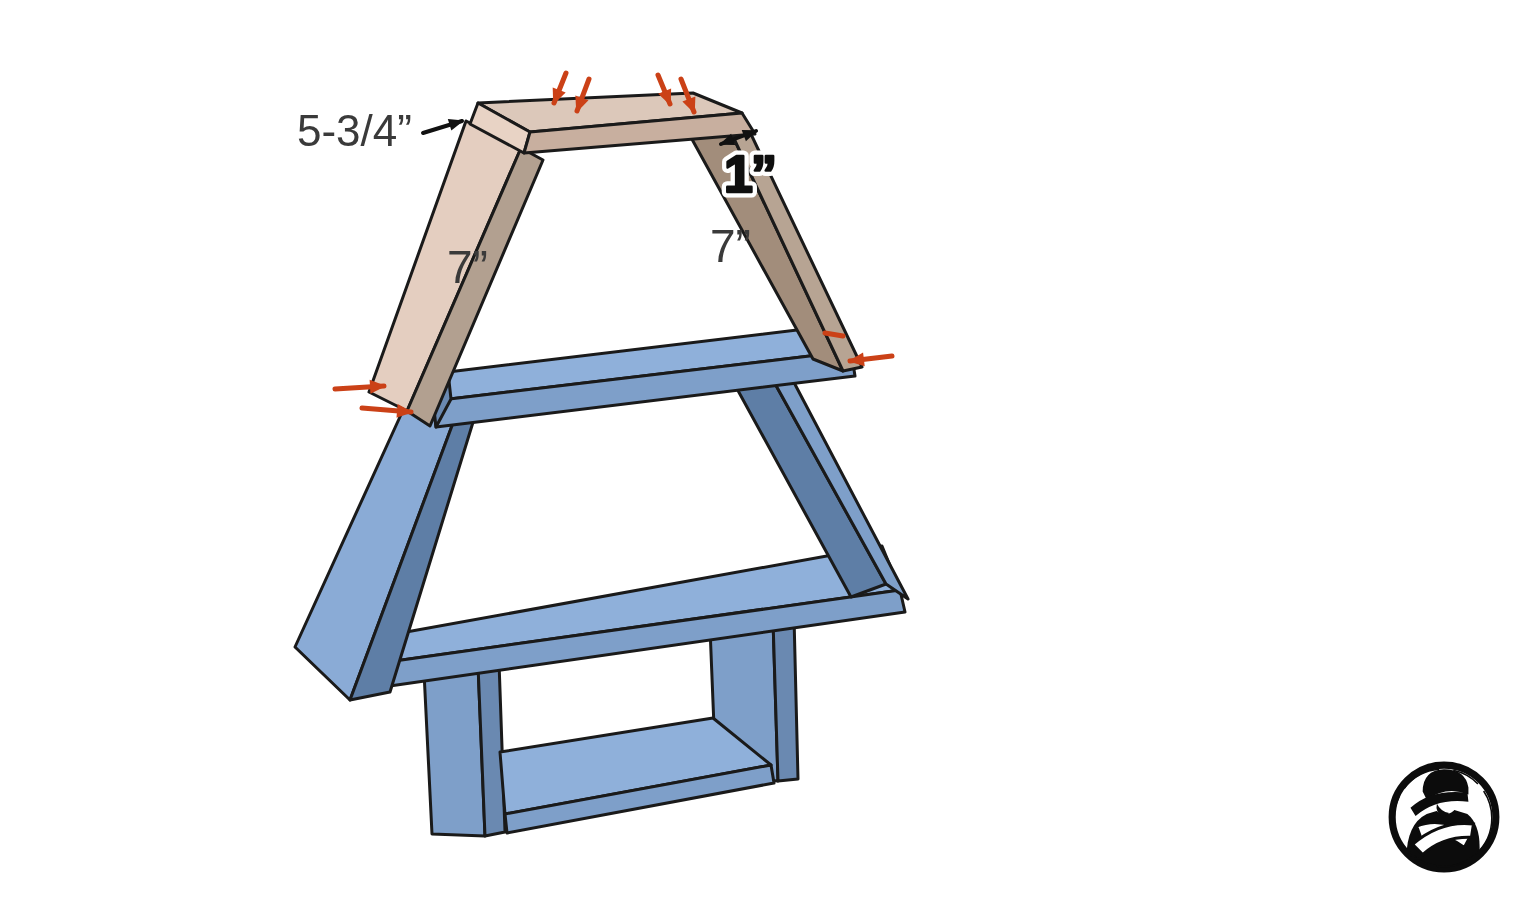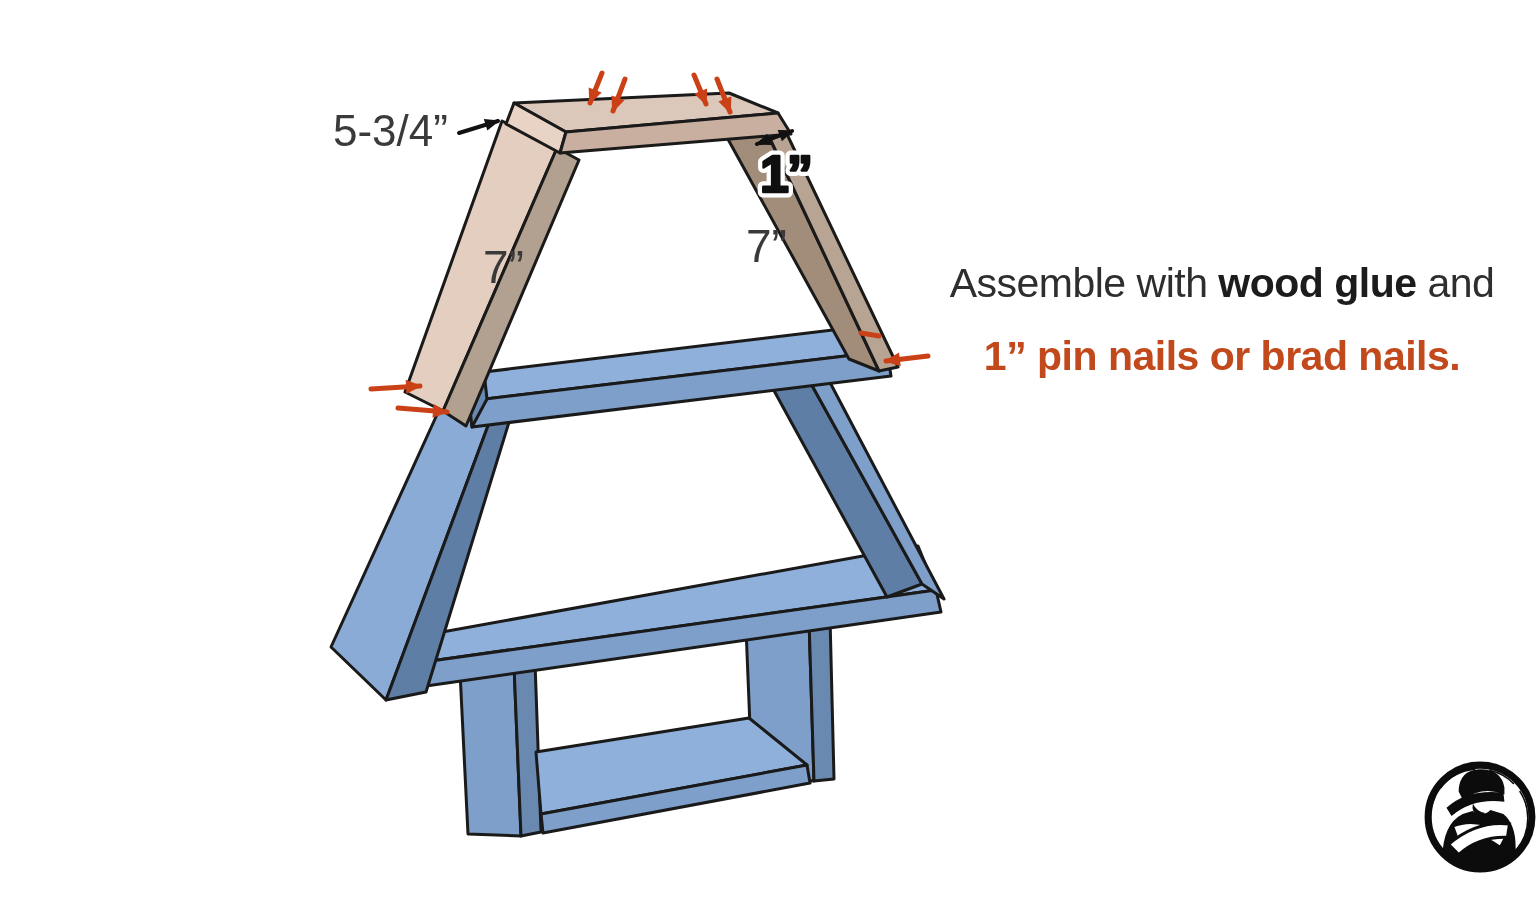--- a/index.html
+++ b/index.html
@@ -1,21 +1,21 @@
 <!DOCTYPE html>
 <html><head>
 <meta charset="utf-8">
 <style>
   html,body{margin:0;padding:0;}
   body{
     width:1536px;height:904px;position:relative;overflow:hidden;
     background:#ffffff;
     font-family:"Liberation Sans", sans-serif;
   }
-  .stage{position:absolute;inset:0;margin-left:36px;}
+  .stage{position:absolute;inset:0;}
   svg text{font-family:"Liberation Sans", sans-serif;}
   .dim-label{fill:#3a3a3a;font-weight:300;}
   .instruction{
     position:absolute;left:896px;top:260px;width:580px;
     text-align:center;color:#2e2e2e;
   }
   .instruction .line1{
     font-size:41px;font-weight:300;letter-spacing:-0.5px;white-space:nowrap;
   }
   .instruction .line1 b{font-weight:700;color:#1c1c1c;}
@@ -103,24 +103,20 @@
       <line x1="721" y1="144" x2="756" y2="131" stroke="#111" stroke-width="4" marker-start="url(#ah-blk)" marker-end="url(#ah-blk)"></line>
       <text x="724" y="192" font-size="52" font-weight="700" fill="#0f0f0f" stroke="#ffffff" stroke-width="11" style="paint-order:stroke;letter-spacing:-2px">1”</text>
       <text x="724" y="192" font-size="52" font-weight="700" fill="#0f0f0f" stroke="#0f0f0f" stroke-width="2.5" style="paint-order:stroke;letter-spacing:-2px">1”</text>
 
       <text class="dim-label" x="447" y="283" font-size="46">7”</text>
       <text class="dim-label" x="710" y="262" font-size="46">7”</text>
     </g>
   </svg>
 
   
-  <div class="instruction">
-    <div class="line1"><span>Assemble with </span><b>wood glue</b><span> and</span></div>
-    <div class="line2">1” pin nails or brad nails.</div>
-  </div>
 
   
   <div class="logo-wrap">
     <svg width="122" height="122" viewBox="0 0 120 120">
       <g clip-path="url(#logo-clip)">
 
         <path d="M24,100 Q24,66 44,56 L64,50 84,56 Q96,66 96,88 L96,104 Q60,116 24,104 Z" fill="#0c0c0c"></path>
 
         <path d="M34,68 Q58,58 88,76 L81,89 Q58,72 39,82 Z" fill="#ffffff" stroke="#0c0c0c" stroke-width="3"></path>
         <path d="M30,86 Q58,62 90,66 L88,79 Q60,78 40,96 Z" fill="#ffffff" stroke="#0c0c0c" stroke-width="3"></path>

